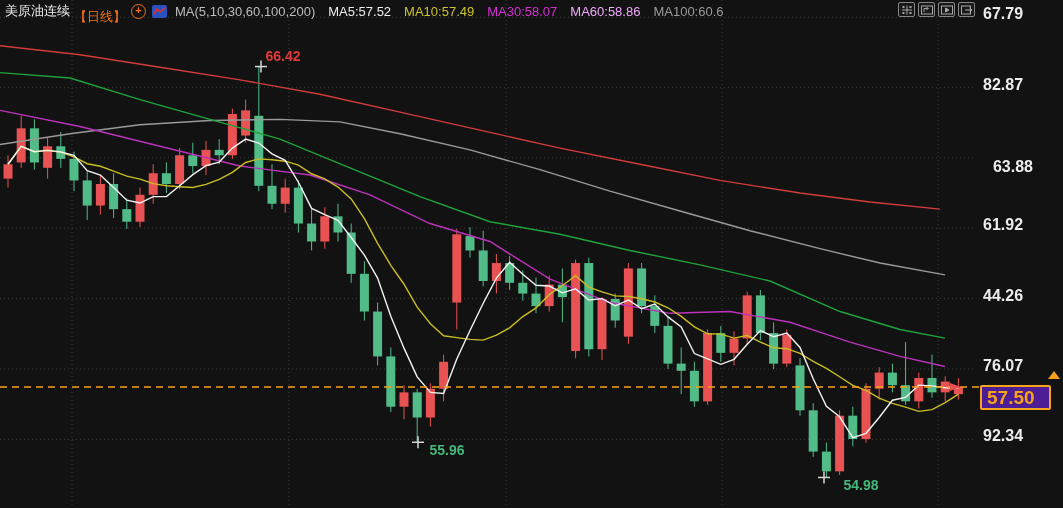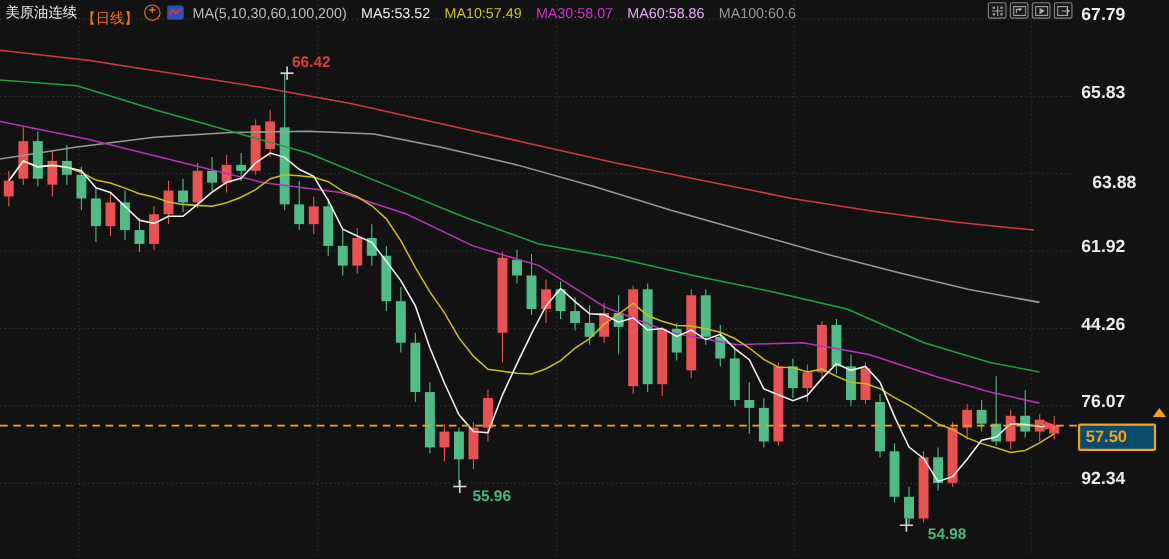--- a/index.html
+++ b/index.html
@@ -16,22 +16,22 @@
   .logoicon{width:15px;height:13px;margin-left:6px;border-radius:2px;background:#2a52be;
             display:flex;align-items:center;justify-content:center;}
   .masum{color:#bdbdbd;margin-left:8px;}
   .ma-val{margin-left:13px;}
   .toolbar{position:absolute;top:2px;right:88px;display:flex;gap:3px;z-index:6;}
   .tbicon{width:15px;height:13px;border:1px solid #858585;border-radius:2px;background:#181818;
           display:flex;align-items:center;justify-content:center;}
   .axlab{position:absolute;left:983px;width:60px;height:16px;line-height:16px;
          font-size:16px;font-weight:700;color:#ececec;z-index:4;}
   .pricebox{position:absolute;left:980px;top:385px;width:71px;height:25px;box-sizing:border-box;
-            border:2px solid #f7a21b;border-radius:2px;background:#0c4a6e;color:#f7a21b;
-            font-size:15px;font-weight:700;line-height:21px;padding-left:5px;z-index:5;}
+            border:2px solid #f7a21b;border-radius:2px;background:#4c1d95;color:#f7a21b;
+            font-size:19px;font-weight:700;line-height:21px;padding-left:5px;z-index:5;}
   .uptri{position:absolute;left:1048px;top:371px;width:0;height:0;z-index:5;
          border-left:6px solid transparent;border-right:6px solid transparent;
          border-bottom:8px solid #f7a21b;}
   .watermark{position:absolute;left:931px;top:448px;font-size:37px;letter-spacing:2px;
              color:#e6e6e6;z-index:3;}
 </style>
 </head>
 <body>
 
 <div class="stage">
@@ -372,21 +372,21 @@
   <div class="header">
     <span class="title">美原油连续</span>
     <span class="period">【日线】</span>
     <span class="addicon">+</span>
     <span class="logoicon">
       <svg width="13" height="11" viewBox="0 0 13 11">
         <polyline points="1,8 4,3 7,6 12,2" fill="none" stroke="#e83030" stroke-width="1.6"></polyline>
       </svg>
     </span>
     <span class="masum">MA(5,10,30,60,100,200)</span>
-    <span id="ma-values"><span class="ma-val" style="color: rgb(238, 238, 238);">MA5:53.52</span><span class="ma-val" style="color: rgb(205, 196, 40);">MA10:57.49</span><span class="ma-val" style="color: rgb(212, 49, 212);">MA30:58.07</span><span class="ma-val" style="color: #f0abfc;">MA60:58.86</span><span class="ma-val" style="color: rgb(154, 154, 154);">MA100:60.6</span></span>
+    <span id="ma-values"><span class="ma-val" style="color: rgb(238, 238, 238);">MA5:57.52</span><span class="ma-val" style="color: rgb(205, 196, 40);">MA10:57.49</span><span class="ma-val" style="color: rgb(212, 49, 212);">MA30:58.07</span><span class="ma-val" style="color: #f0abfc;">MA60:58.86</span><span class="ma-val" style="color: rgb(154, 154, 154);">MA100:60.6</span></span>
   </div>
 
   <div class="toolbar" id="toolbar">
       <span class="tbicon">
         <svg width="12" height="10" viewBox="0 0 12 10" stroke="#a8a8a8" fill="#a8a8a8" stroke-width="1">
           <line x1="6" y1="0.5" x2="6" y2="9.5"></line>
           <line x1="1" y1="5" x2="11" y2="5"></line>
           <rect x="2" y="1.5" width="1" height="1"></rect>
           <rect x="9" y="1.5" width="1" height="1"></rect>
           <rect x="2" y="7.5" width="1" height="1"></rect>
@@ -410,21 +410,21 @@
         <svg width="12" height="10" viewBox="0 0 12 10" stroke="#a8a8a8" fill="#a8a8a8" stroke-width="1">
           <rect x="0.5" y="1" width="9" height="8" fill="none"></rect>
           <line x1="4" y1="5" x2="11" y2="5"></line>
           <path d="M8.5,3 L11,5 L8.5,7" fill="none"></path>
         </svg>
       </span>
     </div>
 
   <div id="axis">
       <div class="axlab" style="top: 6.3432px;">67.79</div>
-      <div class="axlab" style="top: 76.7464px;">65.83</div>
+      <div class="axlab" style="top: 76.7464px;">82.87</div>
       <div class="axlab" style="top: 159px; text-align: center;">63.88</div>
       <div class="axlab" style="top: 217.194px;">61.92</div>
       <div class="axlab" style="top: 287.597px;">44.26</div>
       <div class="axlab" style="top: 358px;">76.07</div>
       <div class="axlab" style="top: 428.403px;">92.34</div>
     </div>
 
   <div class="pricebox">
     <span>57.50</span>
   </div>

